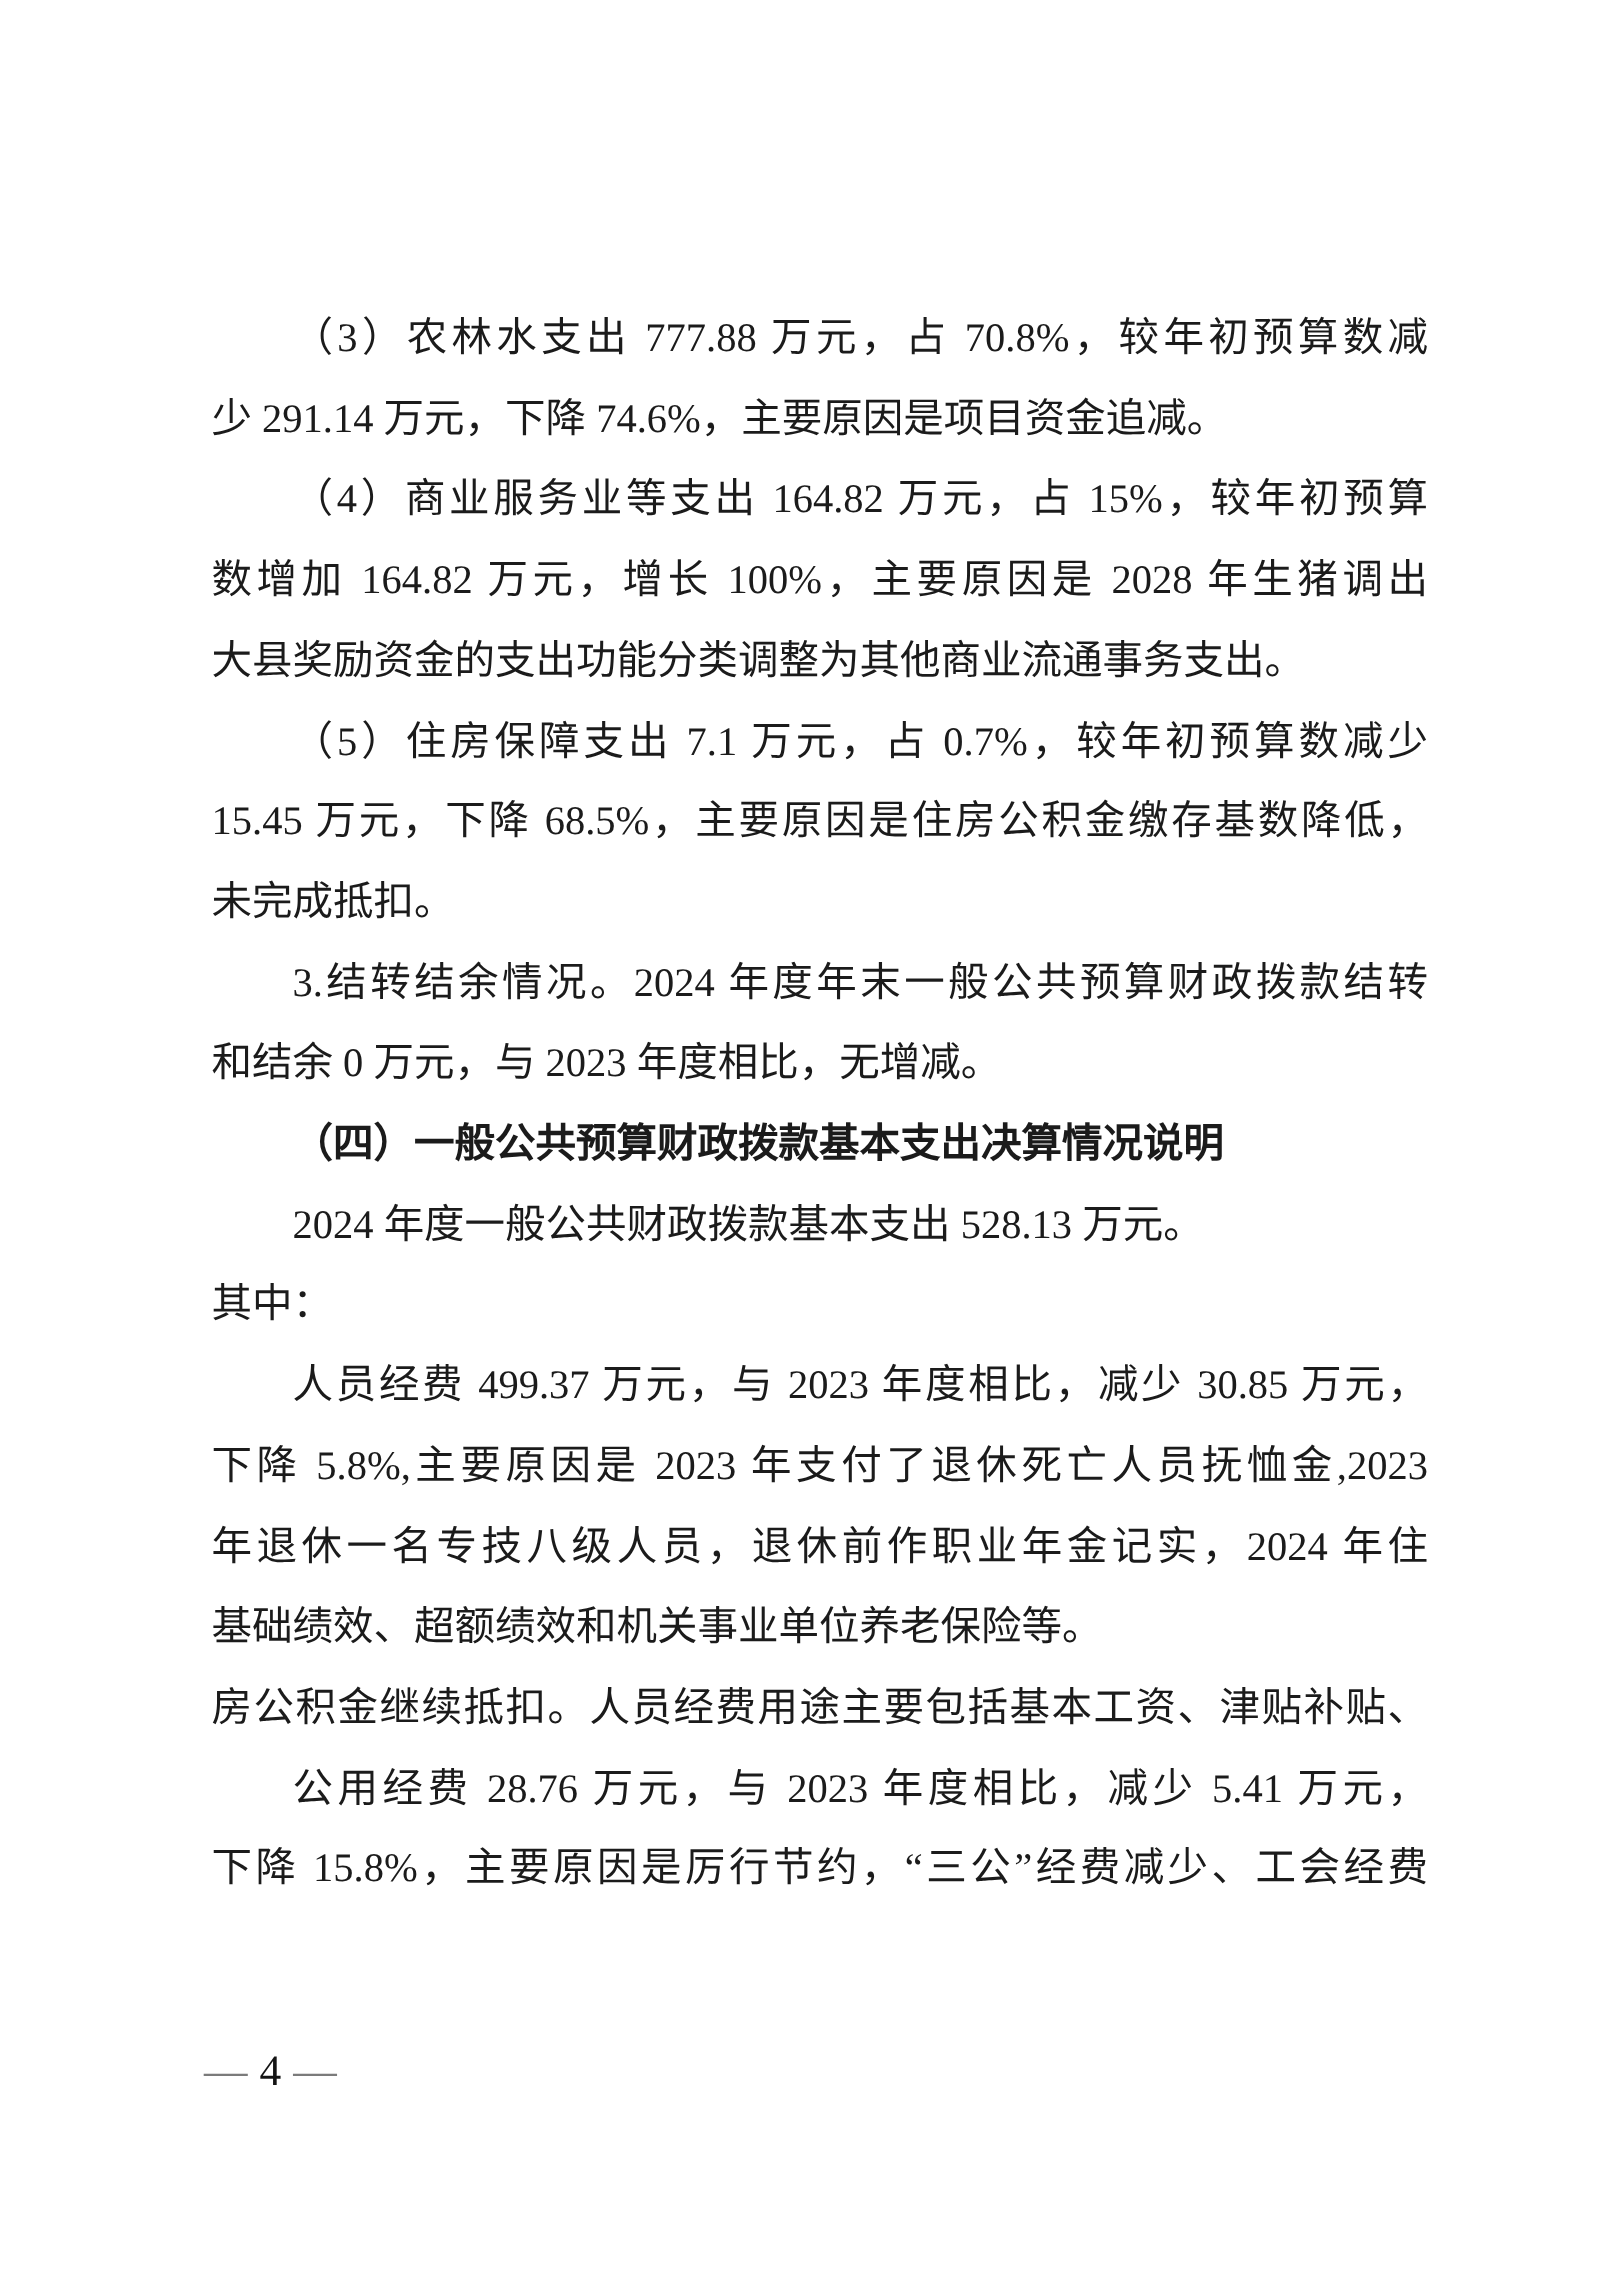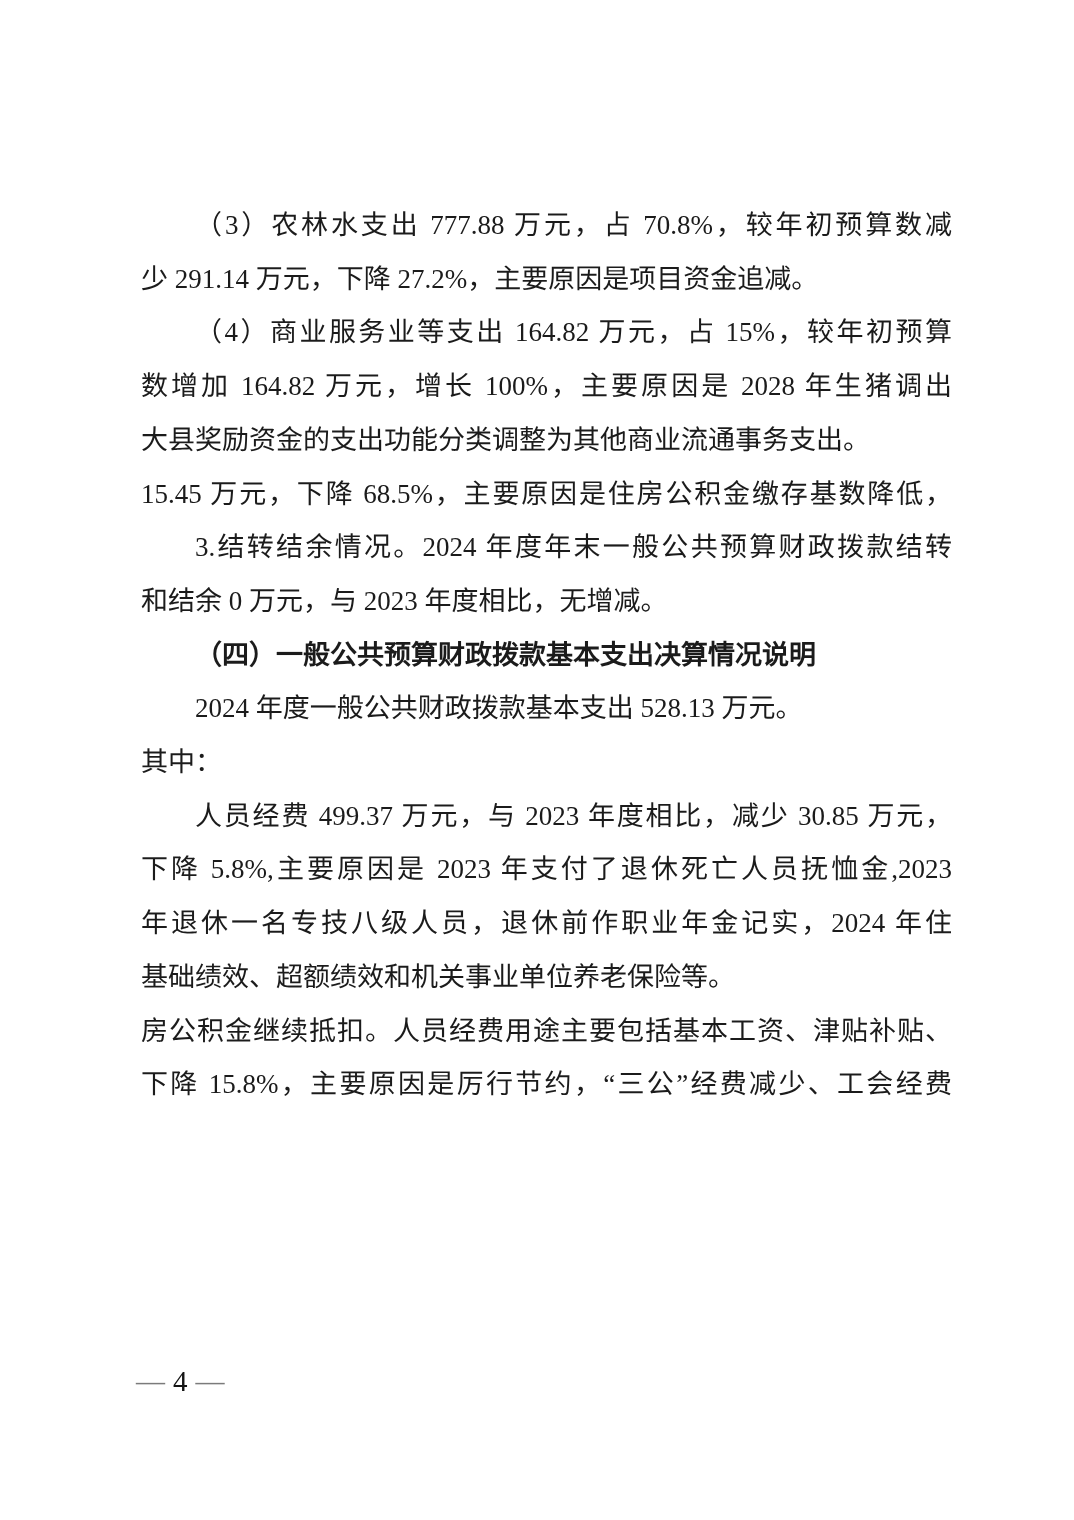--- a/index.html
+++ b/index.html
@@ -69,29 +69,31 @@
     color: #141414;
   }
 </style>
 </head>
 <body>
 
 <div class="page">
   <main class="content">
       <p class="para">
         <span class="line fill indent">（3）农林水支出 777.88 万元，占 70.8%，较年初预算数减</span>
-        <span class="line">少 291.14 万元，下降 27.2%，主要原因是项目资金追减。</span>
+        <span class="line">少 291.14 万元，下降 74.6%，主要原因是项目资金追减。</span>
       </p>
       <p class="para">
         <span class="line fill indent">（4）商业服务业等支出 164.82 万元，占 15%，较年初预算</span>
         <span class="line fill">数增加 164.82 万元，增长 100%，主要原因是 2028 年生猪调出</span>
         <span class="line">大县奖励资金的支出功能分类调整为其他商业流通事务支出。</span>
       </p>
       <p class="para">
+        <span class="line fill indent">（5）住房保障支出 7.1 万元，占 0.7%，较年初预算数减少</span>
         <span class="line fill">15.45 万元，下降 68.5%，主要原因是住房公积金缴存基数降低，</span>
+        <span class="line">未完成抵扣。</span>
       </p>
       <p class="para">
         <span class="line fill indent">3.结转结余情况。2024 年度年末一般公共预算财政拨款结转</span>
         <span class="line">和结余 0 万元，与 2023 年度相比，无增减。</span>
       </p>
       <p class="para bold">
         <span class="line indent">（四）一般公共预算财政拨款基本支出决算情况说明</span>
       </p>
       <p class="para">
         <span class="line indent">2024 年度一般公共财政拨款基本支出 528.13 万元。</span>
@@ -100,19 +102,20 @@
         <span class="line">其中：</span>
       </p>
       <p class="para">
         <span class="line fill indent">人员经费 499.37 万元，与 2023 年度相比，减少 30.85 万元，</span>
         <span class="line fill">下降 5.8%,主要原因是 2023 年支付了退休死亡人员抚恤金,2023</span>
         <span class="line fill">年退休一名专技八级人员，退休前作职业年金记实，2024 年住</span>
         <span class="line">基础绩效、超额绩效和机关事业单位养老保险等。</span>
         <span class="line fill">房公积金继续抵扣。人员经费用途主要包括基本工资、津贴补贴、</span>
       </p>
       <p class="para">
+        <span class="line fill indent">公用经费 28.76 万元，与 2023 年度相比，减少 5.41 万元，</span>
         <span class="line fill">下降 15.8%，主要原因是厉行节约，“三公”经费减少、工会经费</span>
       </p>
     </main>
   <footer class="footer">
     <span class="dash">—</span><span class="pagenum">4</span><span class="dash">—</span>
   </footer>
 </div>
 
 </body></html>

